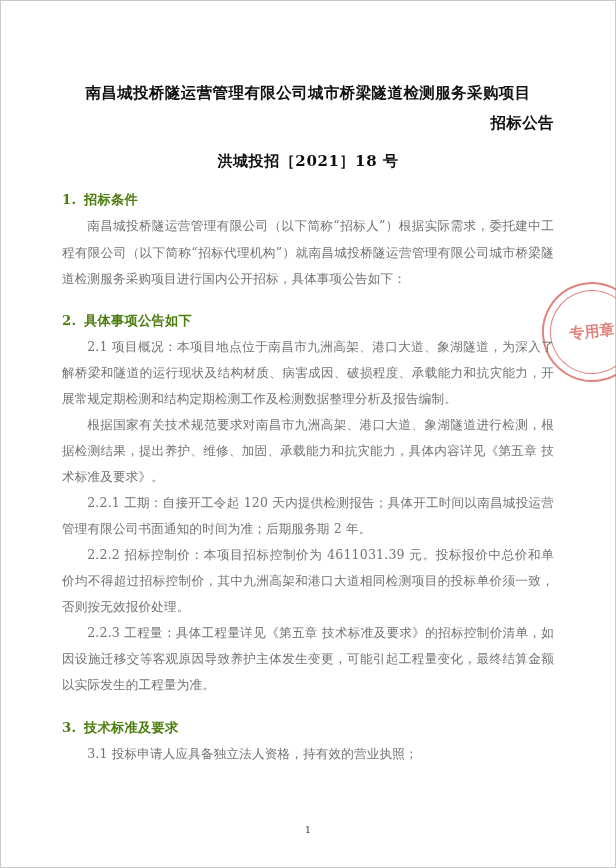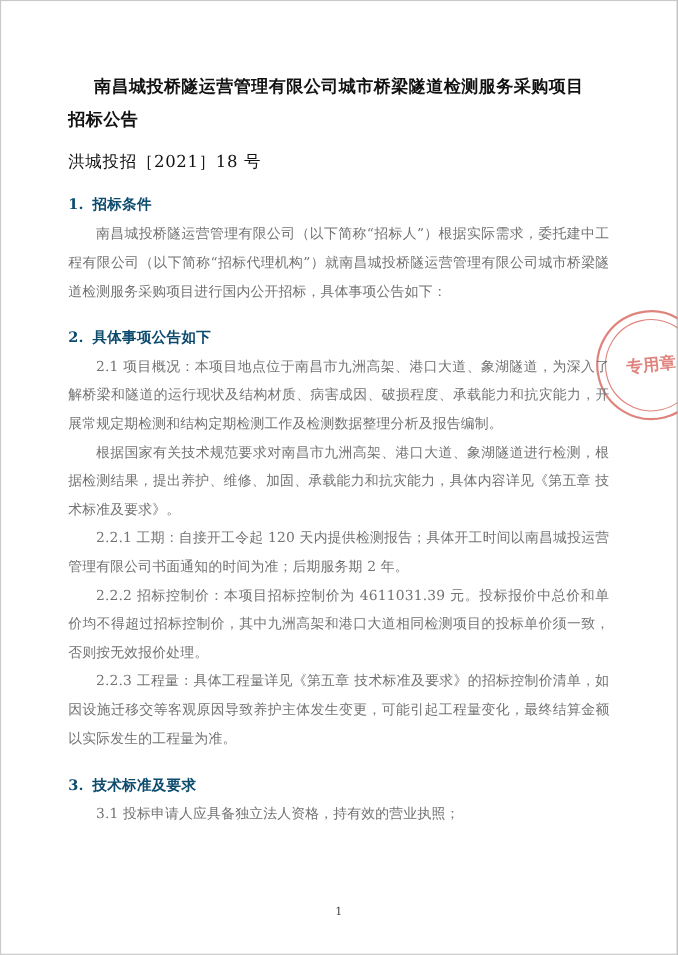--- a/index.html
+++ b/index.html
@@ -22,52 +22,53 @@
     position: absolute;
     left: 0; top: 0;
     width: 616px; height: 868px;
     border: 1px solid #c9c9c9;
     box-sizing: border-box;
     pointer-events: none;
   }
   .content {
     position: absolute;
     left: 62px;
-    top: 64px;
+    top: 78px;
     width: 492px;
   }
   .doc-title {
     text-align: center;
     font-size: 15.5px;
     font-weight: bold;
     line-height: 1.95;
     letter-spacing: 0.4px;
     color: #111;
     margin: 0;
   }
   .doc-subtitle {
-    text-align: left;
+    text-align: right;
     font-size: 15.5px;
     font-weight: bold;
     line-height: 1.95;
     letter-spacing: 0.4px;
     color: #111;
     margin: 0;
   }
   .doc-number {
+    text-align: center;
     font-size: 15px;
-    font-weight: normal;
+    font-weight: bold;
     letter-spacing: 0.6px;
     color: #111;
     margin: 14px 0 0 0;
   }
   .section-head {
     font-size: 13.2px;
     font-weight: bold;
-    color: #0c4a6e;
+    color: #4d7c0f;
     margin: 20px 0 4px 0;
     padding-left: 22px;
     text-indent: -22px;
     letter-spacing: 0.3px;
   }
   .section-head .num {
     display: inline-block;
     width: 22px;
     text-indent: 0;
   }

